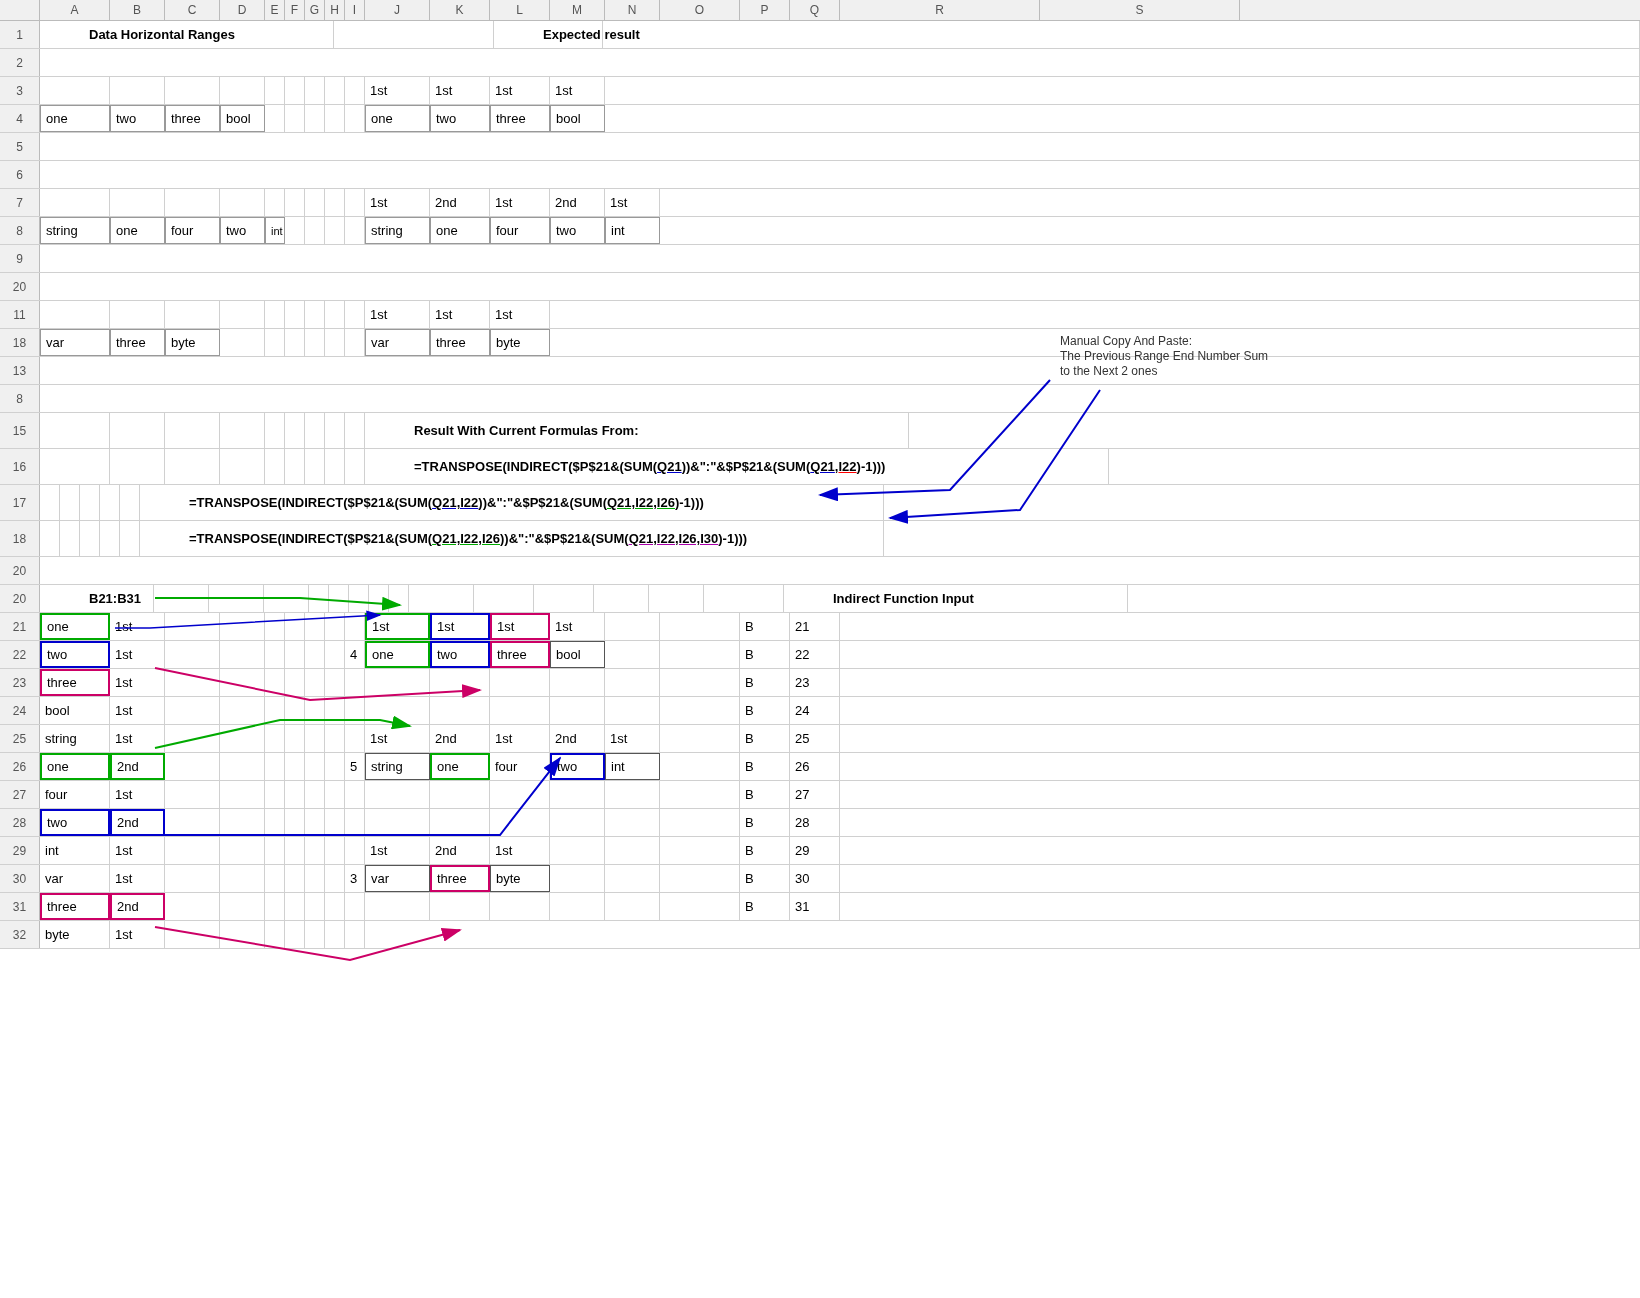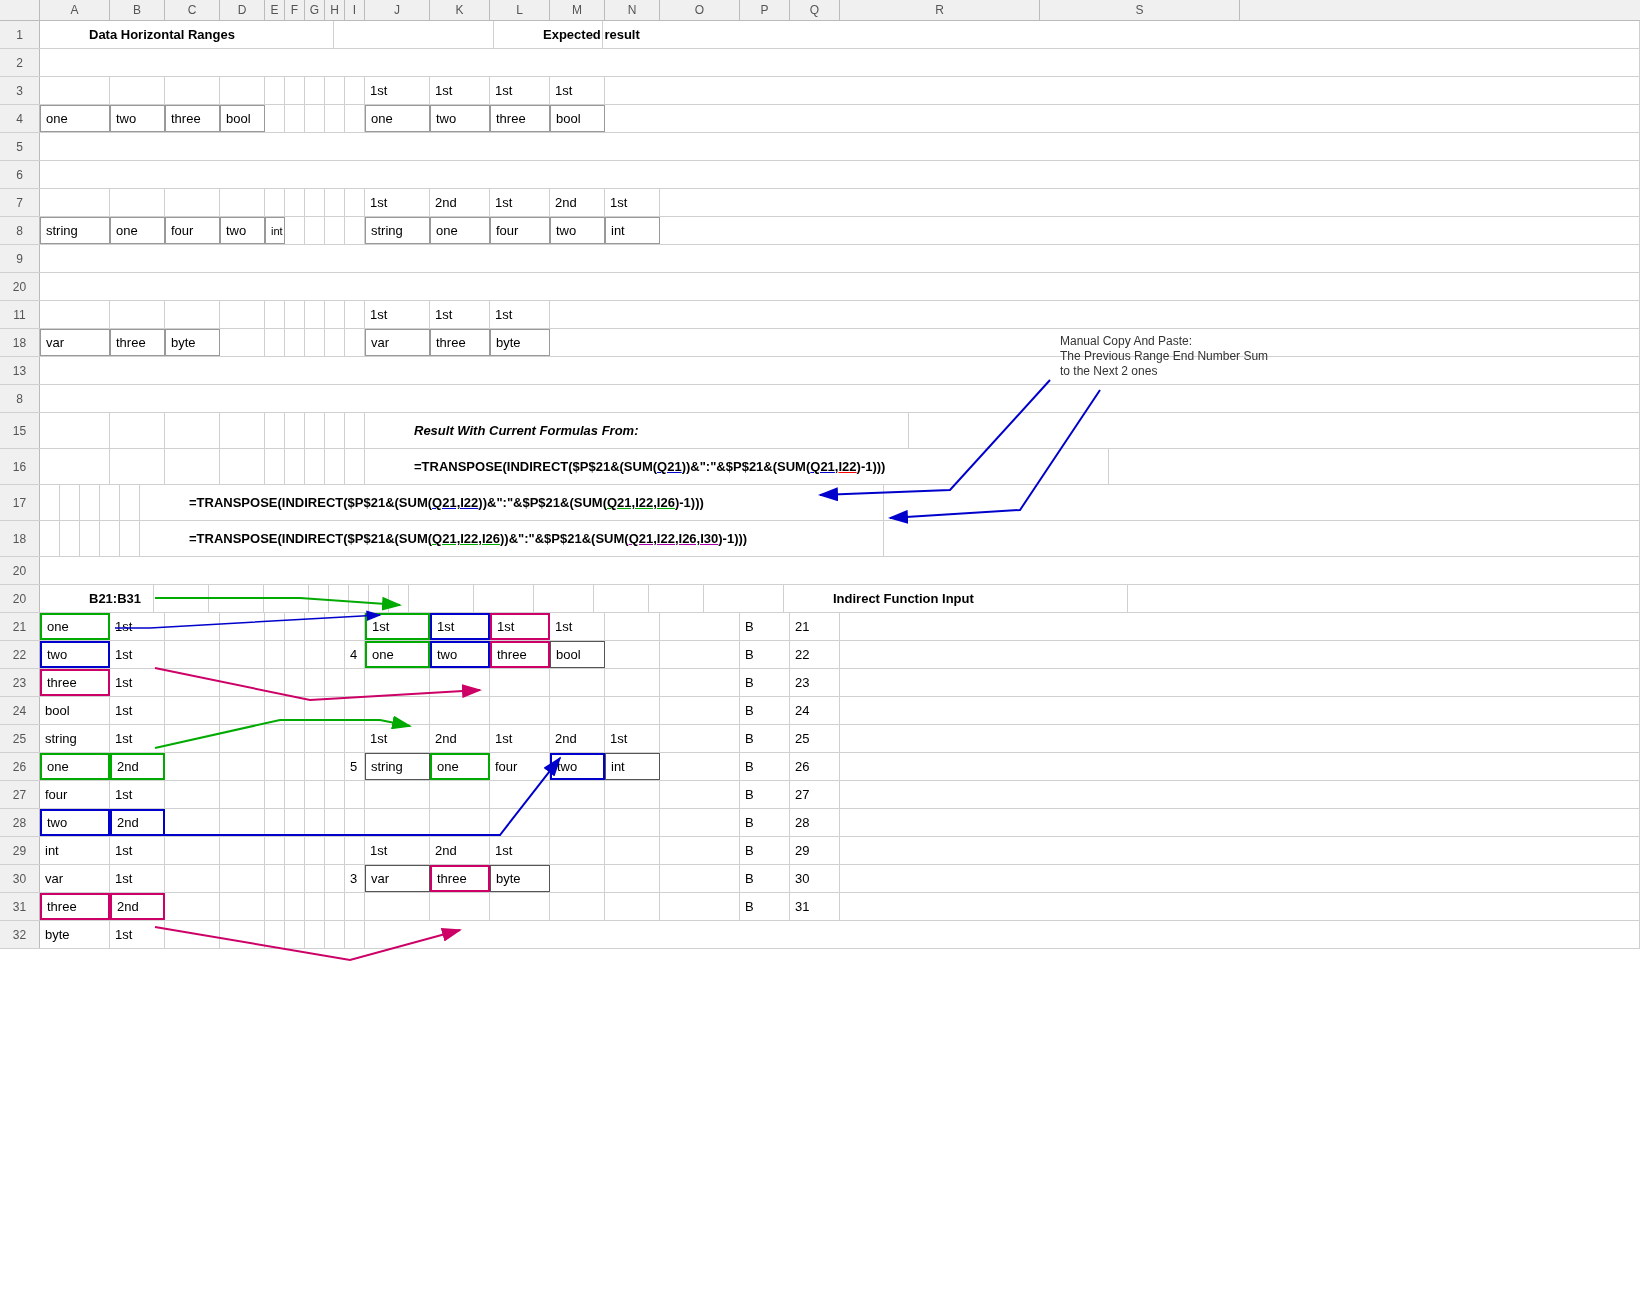--- a/index.html
+++ b/index.html
@@ -301,21 +301,21 @@
       <div class="row-num">15</div>
       <div class="cell col-a"></div>
       <div class="cell col-b"></div>
       <div class="cell col-c"></div>
       <div class="cell col-d"></div>
       <div class="cell col-e"></div>
       <div class="cell col-f"></div>
       <div class="cell col-g"></div>
       <div class="cell col-h"></div>
       <div class="cell col-i"></div>
-      <div class="cell cell-bold" style="width:500px;font-style:italic;">
+      <div class="cell cell-bold" style="width:500px;">
         <span>Result With Current Formulas From:</span>
       </div>
       <div class="cell" style="flex:1;"></div>
     </div>
 
     <div class="grid-row row-tall">
       <div class="row-num">16</div>
       <div class="cell col-a"></div>
       <div class="cell col-b"></div>
       <div class="cell col-c"></div>

